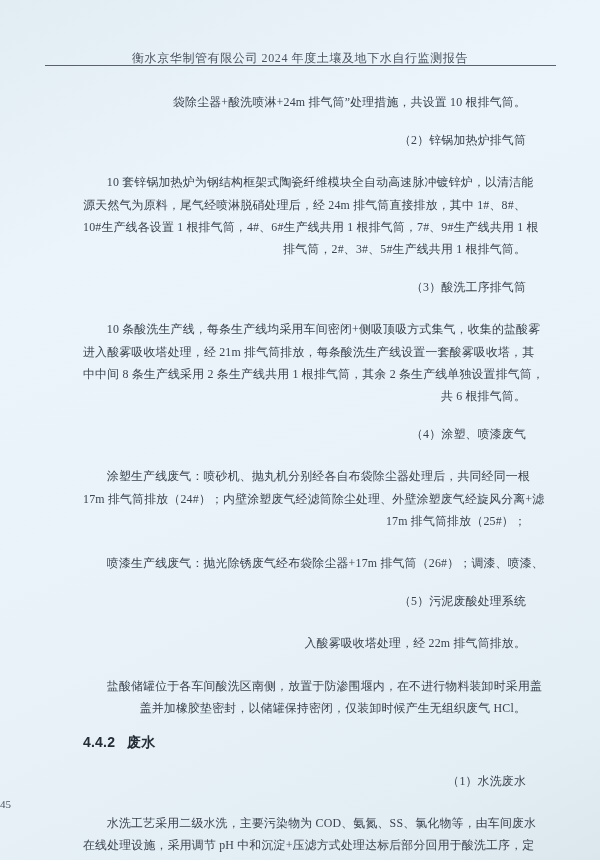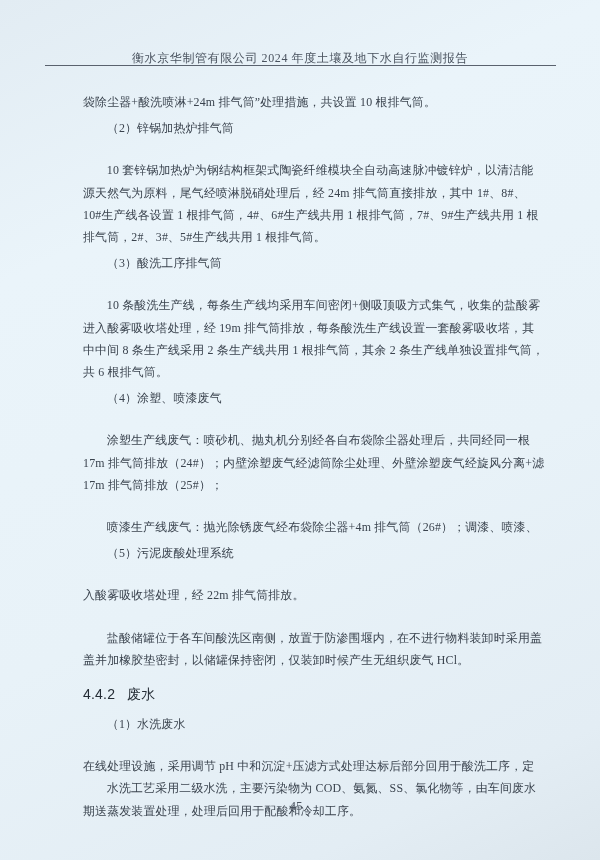--- a/index.html
+++ b/index.html
@@ -29,38 +29,37 @@
     border-top: 1px solid #5a626e;
   }
   .doc-body {
     position: absolute;
     top: 91px; left: 83px;
     width: 443px;
     font-size: 11.9px;
     line-height: 22.2px;
     letter-spacing: 0.2px;
   }
-  .line { white-space: nowrap; overflow: visible; }
+  .line { white-space: nowrap; overflow: visible; text-align: right; }
   .indent { text-indent: 2em; }
-  .label { margin-top: 4px; text-indent: 2em; }
+  .label { margin-top: 16px; text-indent: 2em; }
   .para { margin-top: 20px; }
   .h2 {
     margin: 11px 0 7px 0;
     font-family: "Liberation Sans", "DejaVu Sans", sans-serif;
-    font-weight: normal;
+    font-weight: bold;
     font-size: 14px;
     line-height: 24px;
     color: #242c35;
   }
   .h2 .h2-label { margin-left: 0.85em; }
   .page-number {
     position: absolute;
     top: 798px; left: 0; right: 8px;
-    text-align: center;
-    font-size: 13px;
+    font-size: 11px;
     color: #4a535e;
   }
 </style>
 </head>
 <body>
 
 <div class="page">
 
   <div class="header-title">衡水京华制管有限公司 2024 年度土壤及地下水自行监测报告</div>
   <div class="header-rule"></div>
@@ -75,35 +74,35 @@
       <div class="line indent">10 套锌锅加热炉为钢结构框架式陶瓷纤维模块全自动高速脉冲镀锌炉，以清洁能</div>
       <div class="line">源天然气为原料，尾气经喷淋脱硝处理后，经 24m 排气筒直接排放，其中 1#、8#、</div>
       <div class="line">10#生产线各设置 1 根排气筒，4#、6#生产线共用 1 根排气筒，7#、9#生产线共用 1 根</div>
       <div class="line">排气筒，2#、3#、5#生产线共用 1 根排气筒。</div>
     </div>
 
     <div class="line label">（3）酸洗工序排气筒</div>
 
     <div class="para">
       <div class="line indent">10 条酸洗生产线，每条生产线均采用车间密闭+侧吸顶吸方式集气，收集的盐酸雾</div>
-      <div class="line">进入酸雾吸收塔处理，经 19m 排气筒排放，每条酸洗生产线设置一套酸雾吸收塔，其</div>
+      <div class="line">进入酸雾吸收塔处理，经 21m 排气筒排放，每条酸洗生产线设置一套酸雾吸收塔，其</div>
       <div class="line">中中间 8 条生产线采用 2 条生产线共用 1 根排气筒，其余 2 条生产线单独设置排气筒，</div>
       <div class="line">共 6 根排气筒。</div>
     </div>
 
     <div class="line label">（4）涂塑、喷漆废气</div>
 
     <div class="para">
       <div class="line indent">涂塑生产线废气：喷砂机、抛丸机分别经各自布袋除尘器处理后，共同经同一根</div>
       <div class="line">17m 排气筒排放（24#）；内壁涂塑废气经滤筒除尘处理、外壁涂塑废气经旋风分离+滤</div>
       <div class="line">17m 排气筒排放（25#）；</div>
     </div>
 
     <div class="para">
-      <div class="line indent">喷漆生产线废气：抛光除锈废气经布袋除尘器+4m 排气筒（26#）；调漆、喷漆、</div>
+      <div class="line indent">喷漆生产线废气：抛光除锈废气经布袋除尘器+17m 排气筒（26#）；调漆、喷漆、</div>
     </div>
 
     <div class="line label">（5）污泥废酸处理系统</div>
 
     <div class="para">
       <div class="line">入酸雾吸收塔处理，经 22m 排气筒排放。</div>
     </div>
 
 
     <div class="para">
@@ -111,22 +110,22 @@
       <div class="line">盖并加橡胶垫密封，以储罐保持密闭，仅装卸时候产生无组织废气 HCl。</div>
     </div>
 
     <div class="h2">
       <span class="h2-number">4.4.2</span><span class="h2-label">废水</span>
     </div>
 
     <div class="line label">（1）水洗废水</div>
 
     <div class="para">
+      <div class="line indent">水洗工艺采用二级水洗，主要污染物为 COD、氨氮、SS、氯化物等，由车间废水</div>
       <div class="line">在线处理设施，采用调节 pH 中和沉淀+压滤方式处理达标后部分回用于酸洗工序，定</div>
-      <div class="line indent">水洗工艺采用二级水洗，主要污染物为 COD、氨氮、SS、氯化物等，由车间废水</div>
       <div class="line">期送蒸发装置处理，处理后回用于配酸和冷却工序。</div>
     </div>
 
   </div>
 
   <div class="page-number">45</div>
 
 </div>
 
 </body></html>

